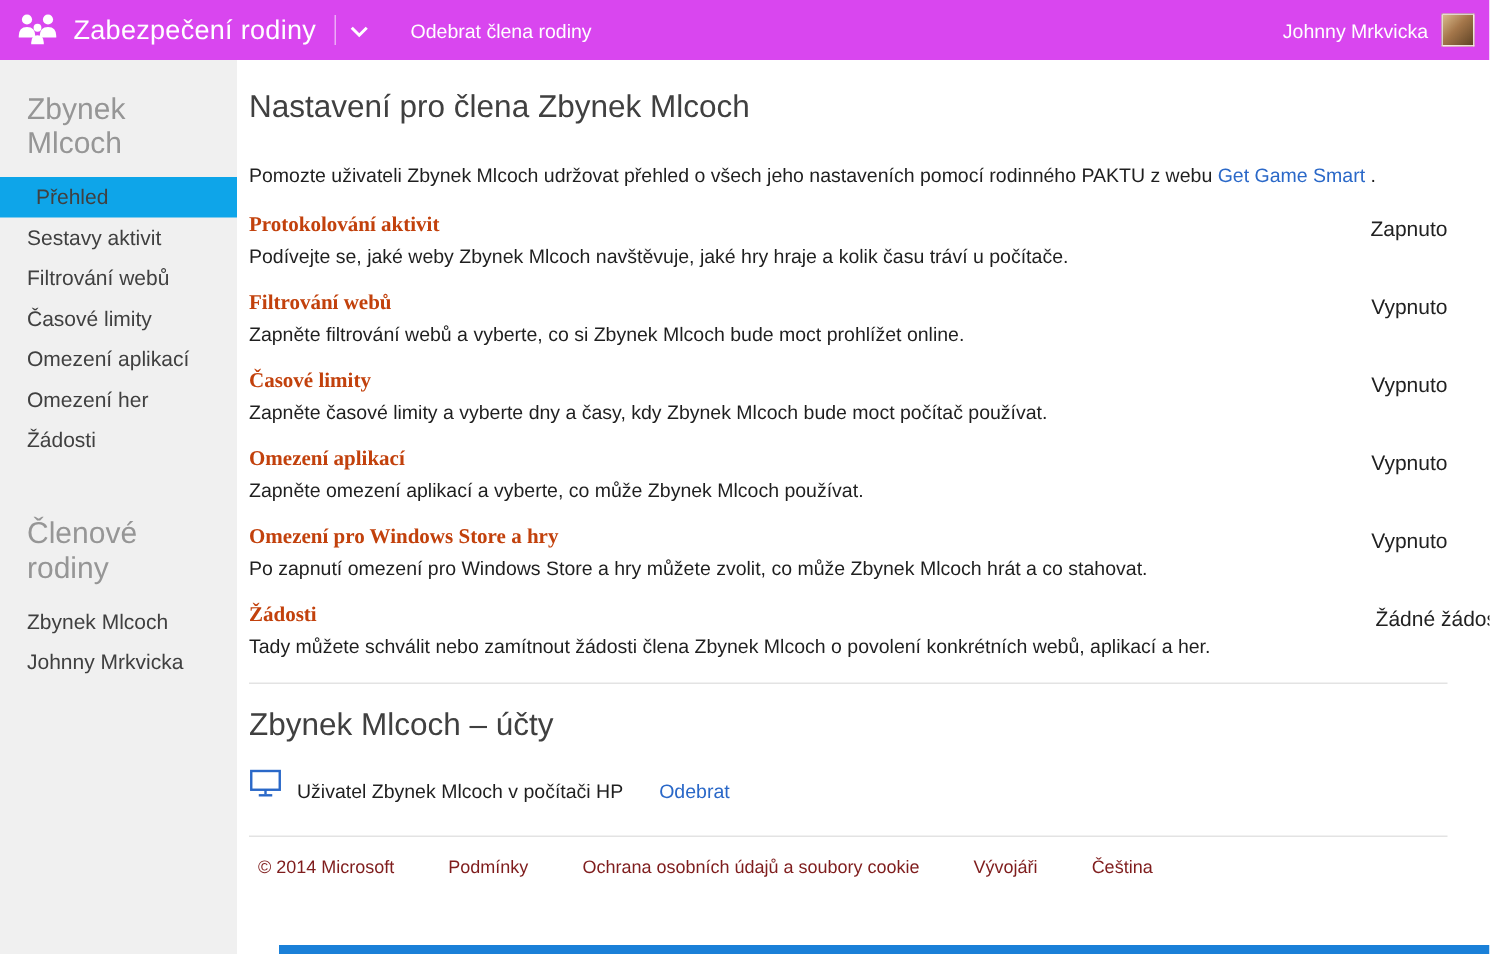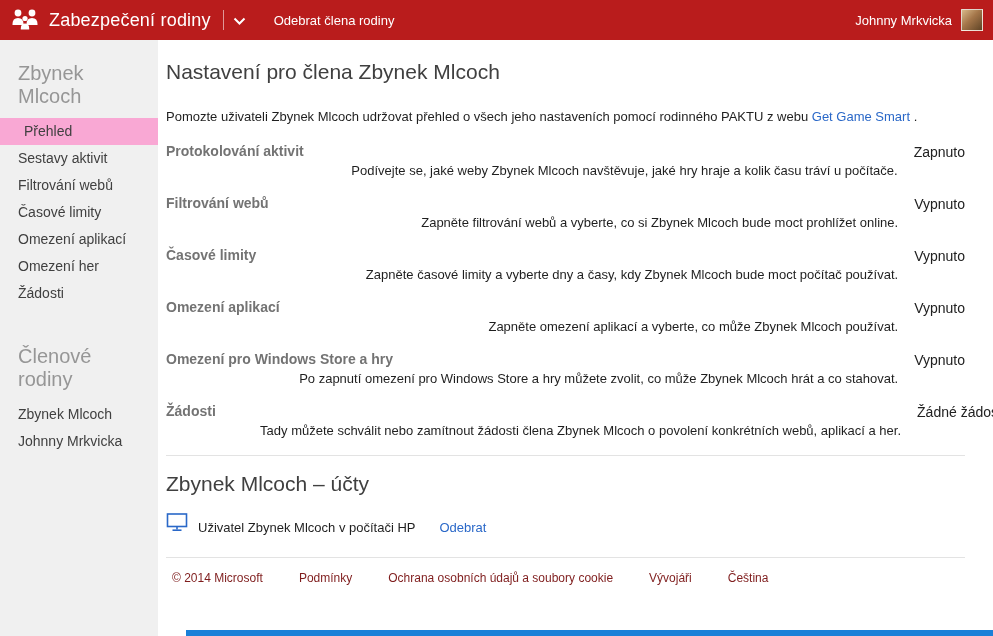--- a/index.html
+++ b/index.html
@@ -6,53 +6,53 @@
   html,body { width:993px; height:636px; }
   body {
     font-family:"Liberation Sans", sans-serif;
     background:#ffffff;
     overflow:hidden;
     position:relative;
     color:#1f1f1f;
   }
   
   .topbar {
-    height:40px; background:#b91c1c; color:#fff;
+    height:40px; background:#d946ef; color:#fff;
     display:flex; align-items:center; padding:0 10px 0 10px;
   }
   .brand { display:flex; align-items:center; gap:9px; cursor:pointer; }
   .family-icon { display:flex; align-items:center; }
   .app-title { font-size:18px; font-weight:400; letter-spacing:.2px; }
   .tb-sep { width:1px; height:20px; background:rgba(255,255,255,.55); margin:0 9px 0 12px; }
   .chevron { display:flex; align-items:center; cursor:pointer; padding-top:3px; }
   .remove-link { margin-left:28px; font-size:13px; color:#fff; cursor:pointer; }
   .topbar-right { margin-left:auto; display:flex; align-items:center; gap:9px; }
   .user-name { font-size:13px; cursor:pointer; }
   .avatar {
     width:22px; height:22px; cursor:pointer;
     background:linear-gradient(135deg,#d8b98a 0%,#a4764a 45%,#5f4426 100%);
     border:1px solid rgba(255,255,255,.75);
   }
   
   .page { display:flex; height:596px; }
   .sidebar { width:158px; background:#f0f0f0; flex-shrink:0; padding-top:10px; }
   .side-heading { font-size:20px; font-weight:400; color:#969696; padding:12px 18px 10px 18px; }
   .side-item { font-size:14px; color:#404040; padding:5px 18px 6px 18px; cursor:pointer; }
-  .side-item.selected { background:#f9a8d4;padding-left:24px; }
+  .side-item.selected { background:#0ea5e9;padding-left:24px; }
   .side-group-family { margin-top:26px; }
   
   .content { flex:1; padding:14px 28px 0 8px; min-width:0; }
   .page-title { font-size:21px; font-weight:400; color:#404040; margin:6px 0 22px 0; }
   .intro { font-size:13px; line-height:1.65; color:#1f1f1f; margin-bottom:16px; max-width:760px; }
   .link { color:#2a68c8; cursor:pointer; text-decoration:none; }
   .settings { margin-top:2px; }
   .setting { display:flex; align-items:flex-start; margin-bottom:17px; }
   .setting-main { flex:1; padding-right:16px; min-width:0; }
-  .setting-title { font-size:14px; font-weight:bold; color:#737373; margin-bottom:4px; cursor:pointer; }
-  .setting-desc { font-size:13px; color:#1f1f1f;text-align:right; }
+  .setting-title { font-size:14px; font-weight:bold; color:#c2410c; margin-bottom:4px; cursor:pointer;font-family:Liberation Serif, serif; }
+  .setting-desc { font-size:13px; color:#1f1f1f; }
   .setting-status { font-size:14px; color:#212121; white-space:nowrap; padding-top:1px; }
   .setting:last-child .setting-status { margin-right:-40px; }
   .divider { border-top:1px solid #e3e3e3; }
   .accounts-title { font-size:21px; font-weight:400; color:#404040; margin:16px 0 16px 0; }
   .account-row { display:flex; align-items:flex-end; gap:10px; font-size:13px; }
   .account-remove { margin-left:14px; }
   
   .footer-divider { margin-top:22px; }
   .footer { display:flex; gap:36px; padding:13px 0 0 6px; font-size:12px; color:#7f1d1d; }
   .footer-item { cursor:pointer; }

